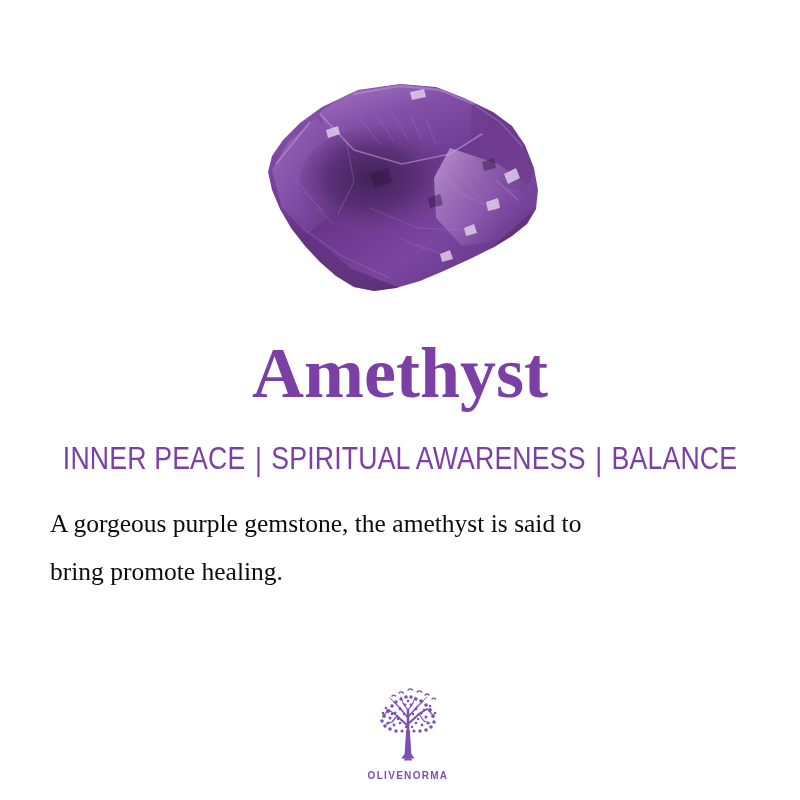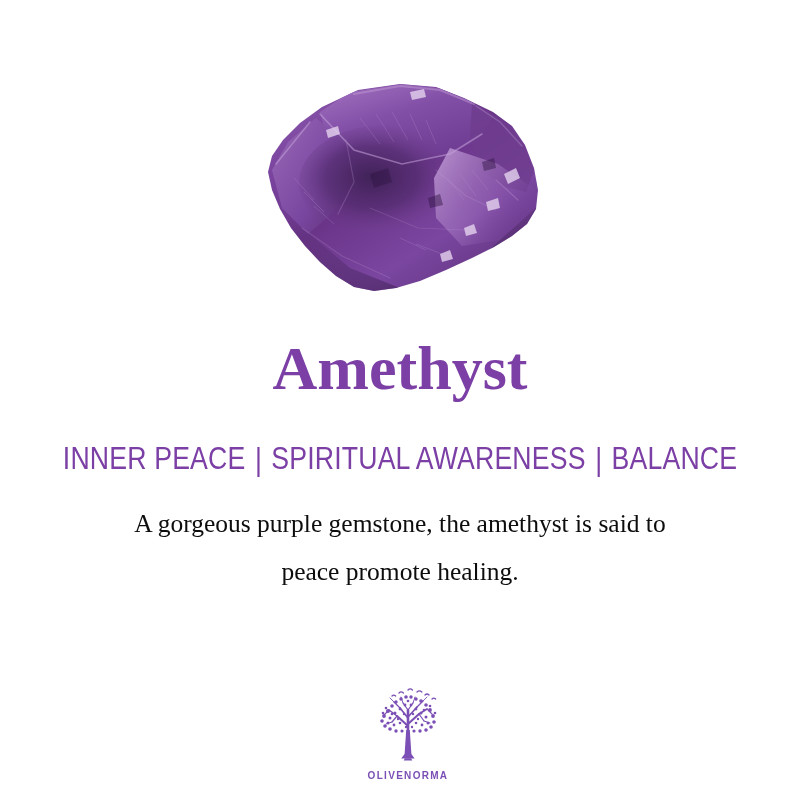--- a/index.html
+++ b/index.html
@@ -30,21 +30,21 @@
   .gem-svg { display: block; }
 
   
   .title {
     position: absolute;
     left: 0;
     top: 336px;
     width: 800px;
     text-align: center;
     font-family: "Liberation Serif", "DejaVu Serif", serif;
-    font-size: 62px;
+    font-size: 72px;
     font-weight: 700;
     line-height: 1.05;
     letter-spacing: 0px;
     color: #7B3FA5;
     white-space: nowrap;
   }
 
   
   .subtitle {
     position: absolute;
@@ -68,21 +68,20 @@
     font-weight: 300;
     transform: translateY(1px);
   }
 
   
   .body-copy {
     position: absolute;
     left: 50px;
     top: 500px;
     width: 700px;
-    text-align: center;
     font-family: "Liberation Serif", "DejaVu Serif", serif;
     font-size: 25.5px;
     font-weight: 400;
     color: #0d0d0d;
     line-height: 48px;
   }
   .body-copy .ln { display: block; white-space: nowrap; }
 
   
   .logo {
@@ -224,21 +223,21 @@
   </div>
 
   <div class="title">Amethyst</div>
 
   <div class="subtitle">
     <span class="kw">INNER PEACE</span><span class="sep">|</span><span class="kw">SPIRITUAL AWARENESS</span><span class="sep">|</span><span class="kw">BALANCE</span>
   </div>
 
   <div class="body-copy">
     <span class="ln">A gorgeous purple gemstone, the amethyst is said to</span>
-    <span class="ln">peace promote healing.</span>
+    <span class="ln">bring promote healing.</span>
   </div>
 
   <div class="logo">
     <svg class="logo-mark" width="76" height="80" viewBox="0 0 76 80">
       <g fill="#7B4FB5">
 
         <path d="M36.2,44 L39.8,44 L41.4,68 L44.6,72.6 L31.2,72.6 L34.6,68 Z"></path>
         <path d="M34.9,72.2 L41.1,72.2 L42.3,74.6 L33.7,74.6 Z"></path>
 
         <g stroke="#7B4FB5" fill="none" stroke-linecap="round">

